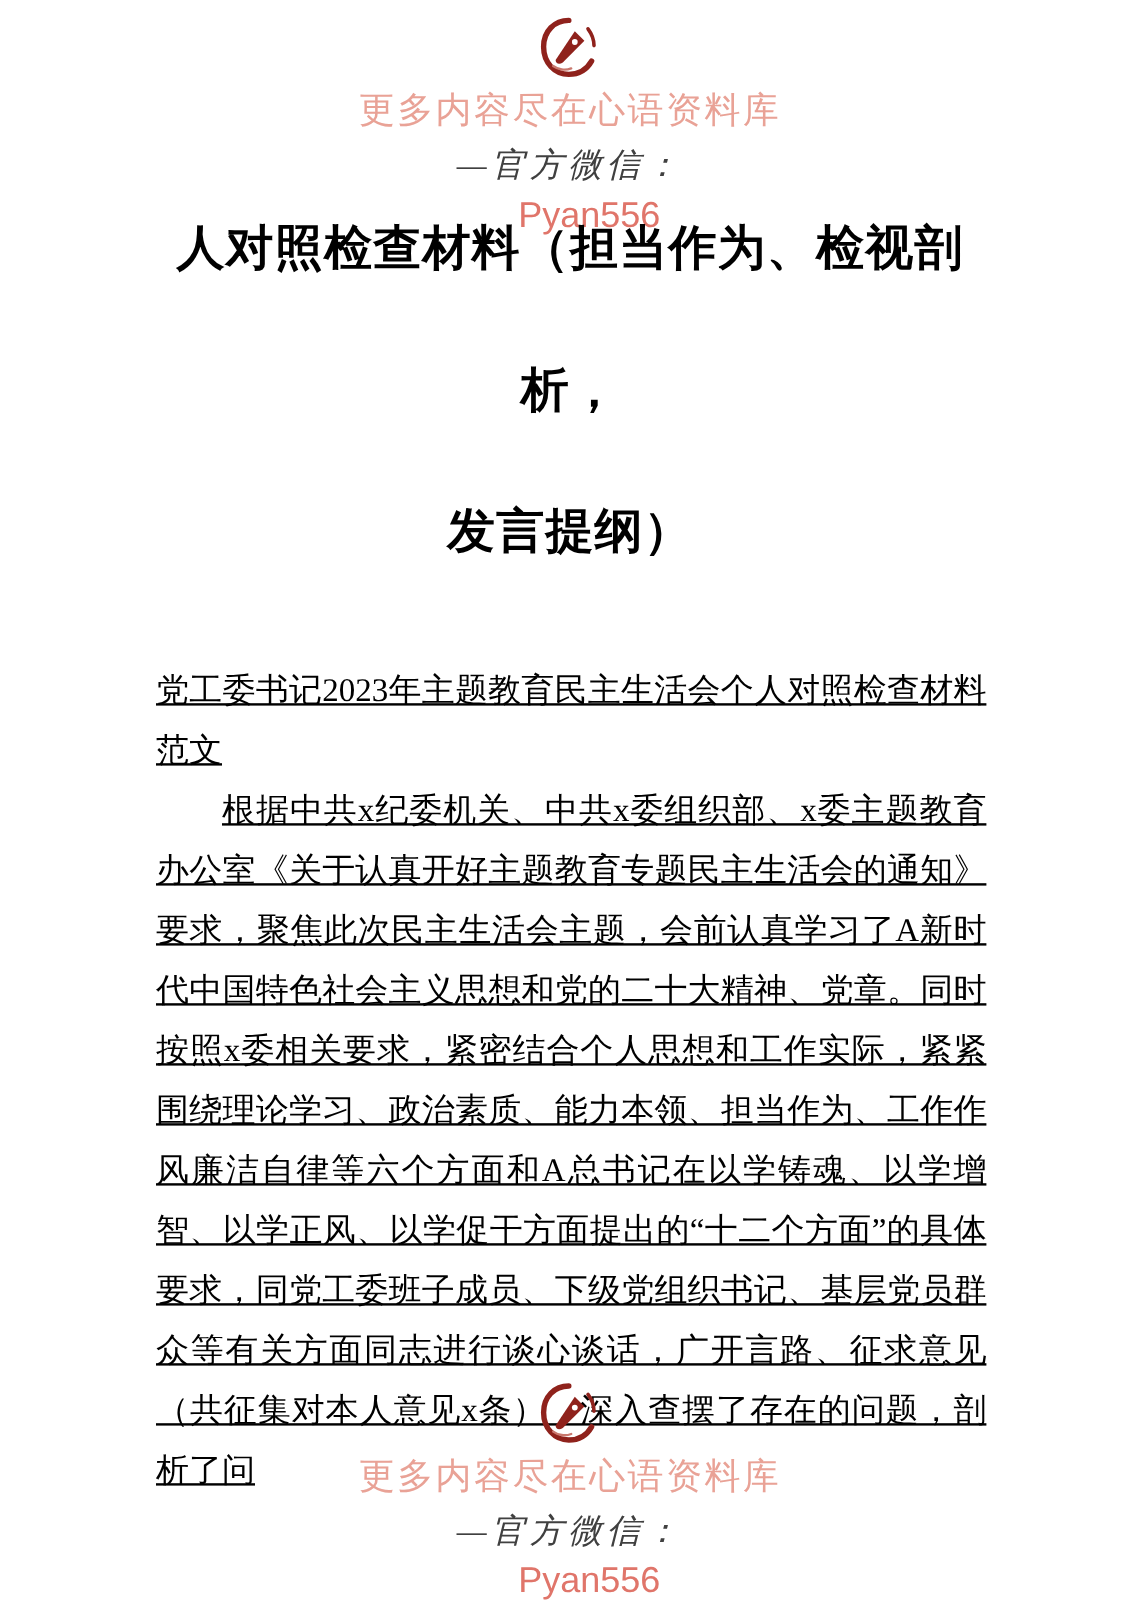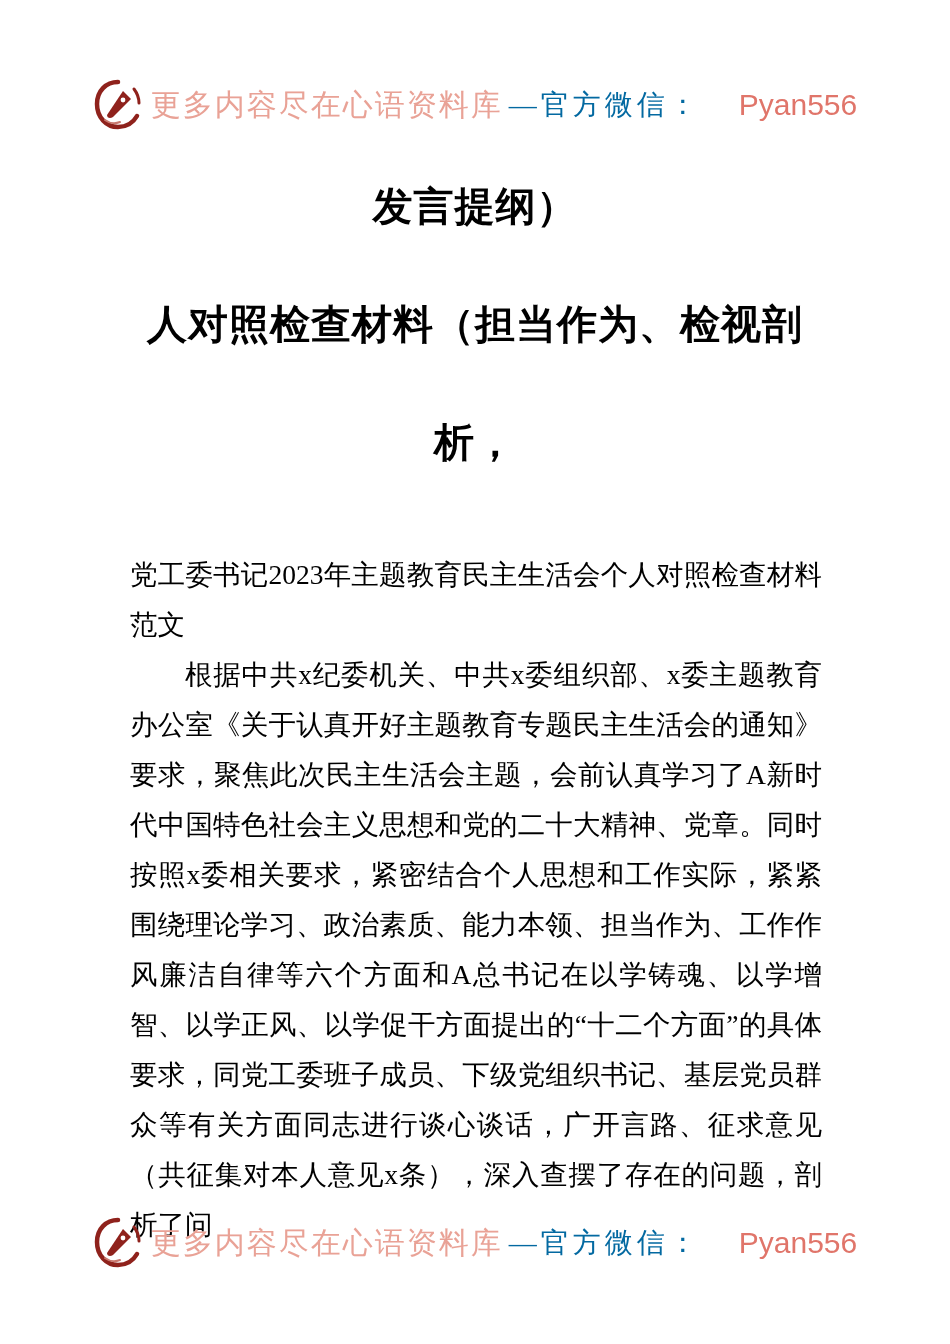--- a/index.html
+++ b/index.html
@@ -19,39 +19,41 @@
   .brand {
     position: absolute;
     left: 0;
     right: 0;
     height: 60px;
     display: flex;
     justify-content: center;
     align-items: center;
     gap: 6px;
     white-space: nowrap;
+    flex-direction: column;
   }
   .brand.header { top: 75px; }
   .brand.footer { top: 1213px; }
   .brand .logo {
     width: 50px;
     height: 52px;
     flex: 0 0 auto;
     margin-right: 2px;
   }
   .brand-main {
     color: #e9a296;
     font-size: 30px;
     letter-spacing: 2px;
     font-family: "Liberation Serif", serif;
   }
   .brand-label {
-    color: #0369a1;
+    color: #404040;
     font-size: 28px;
     letter-spacing: 4px;
+    font-style: italic;
     font-family: "Liberation Serif", serif;
   }
   .brand-id {
     color: #e0756a;
     font-size: 30px;
     font-family: "Liberation Sans", sans-serif;
     margin-left: 32px;
   }
   
   .doc-title {
@@ -76,20 +78,21 @@
     width: 692px;
     color: #000000;
     font-size: 27.5px;
     line-height: 50px;
     text-align: justify;
     font-family: "Liberation Serif", serif;
   }
   .doc-body p {
     margin: 0;
     padding: 0;
+    text-decoration: underline;
   }
   .doc-body p.indent {
     text-indent: 2em;
   }
 </style>
 </head>
 <body>
 
 <div class="page">
 
@@ -100,22 +103,22 @@
       <path d="M14 36 L30 12 L38 20 L20 38 C17 40 14 39 14 36 Z" fill="#8f221c"></path>
       <circle cx="30" cy="21" r="2.4" fill="#ffffff"></circle>
       <path d="M12 41 C16 44 22 45 27 43" fill="none" stroke="#c9786e" stroke-width="2" stroke-linecap="round"></path>
     </svg>
     <span class="brand-main">更多内容尽在心语资料库</span>
     <span class="brand-label">—官方微信：</span>
     <span class="brand-id">Pyan556</span>
   </div>
 
   <h1 class="doc-title">
+    <div>人对照检查材料（担当作为、检视剖析，</div>
     <div>发言提纲）</div>
-    <div>人对照检查材料（担当作为、检视剖析，</div>
   </h1>
 
   <div class="doc-body">
     <p>党工委书记2023年主题教育民主生活会个人对照检查材料范文</p>
     <p class="indent">根据中共x纪委机关、中共x委组织部、x委主题教育办公室《关于认真开好主题教育专题民主生活会的通知》要求，聚焦此次民主生活会主题，会前认真学习了A新时代中国特色社会主义思想和党的二十大精神、党章。同时按照x委相关要求，紧密结合个人思想和工作实际，紧紧围绕理论学习、政治素质、能力本领、担当作为、工作作风廉洁自律等六个方面和A总书记在以学铸魂、以学增智、以学正风、以学促干方面提出的“十二个方面”的具体要求，同党工委班子成员、下级党组织书记、基层党员群众等有关方面同志进行谈心谈话，广开言路、征求意见（共征集对本人意见x条），深入查摆了存在的问题，剖析了问</p>
   </div>
 
   <div class="brand footer">
     <svg class="logo" viewBox="0 0 50 52" aria-hidden="true">
       <path d="M25 3 C13 3 4 12 4 25 C4 38 13 48 25 48 C33 48 40 44 44 37" fill="none" stroke="#8f221c" stroke-width="4.5" stroke-linecap="round"></path>

